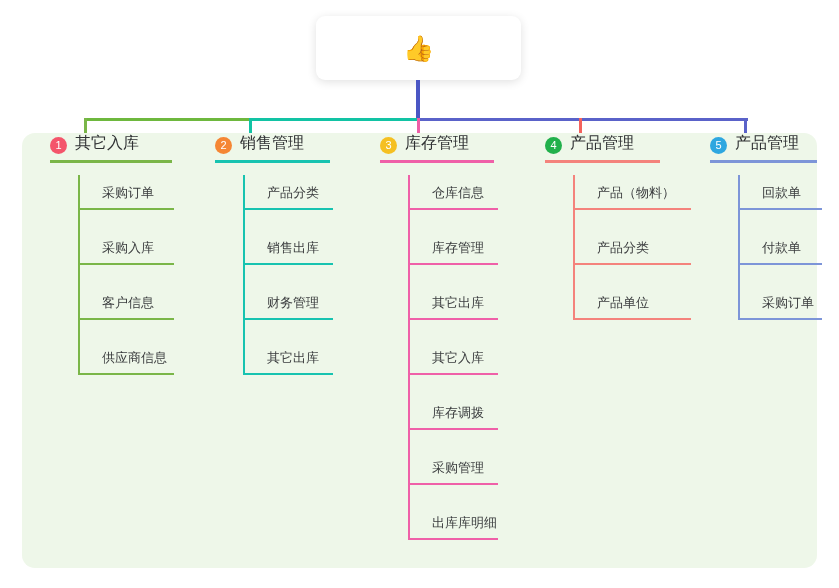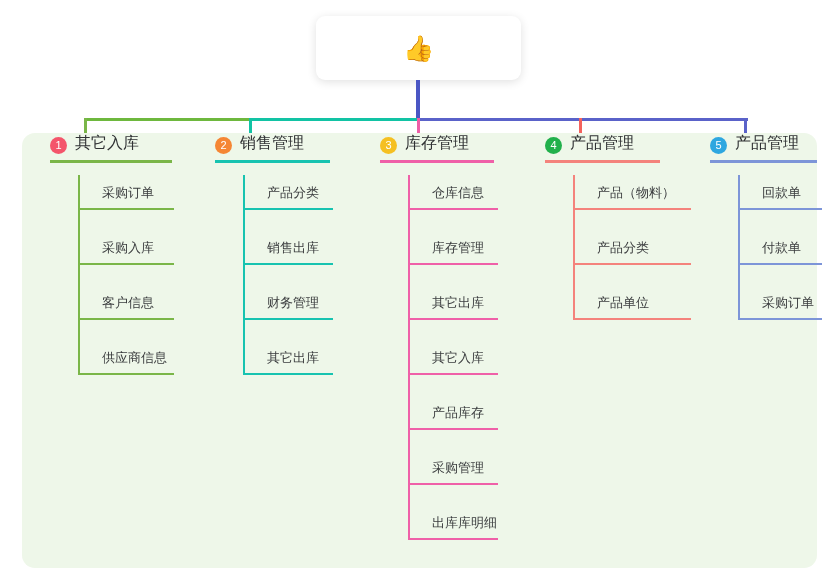--- a/index.html
+++ b/index.html
@@ -146,21 +146,21 @@
             </div>
             <div class="item">
               <span class="item-label">其它出库</span>
               <div class="item-rule" style="width: 90px; background: rgb(239, 96, 168);"></div>
             </div>
             <div class="item">
               <span class="item-label">其它入库</span>
               <div class="item-rule" style="width: 90px; background: rgb(239, 96, 168);"></div>
             </div>
             <div class="item">
-              <span class="item-label">产品库存</span>
+              <span class="item-label">库存调拨</span>
               <div class="item-rule" style="width: 90px; background: rgb(239, 96, 168);"></div>
             </div>
             <div class="item">
               <span class="item-label">采购管理</span>
               <div class="item-rule" style="width: 90px; background: rgb(239, 96, 168);"></div>
             </div>
             <div class="item">
               <span class="item-label">出库库明细</span>
               <div class="item-rule" style="width: 90px; background: rgb(239, 96, 168);"></div>
             </div>

